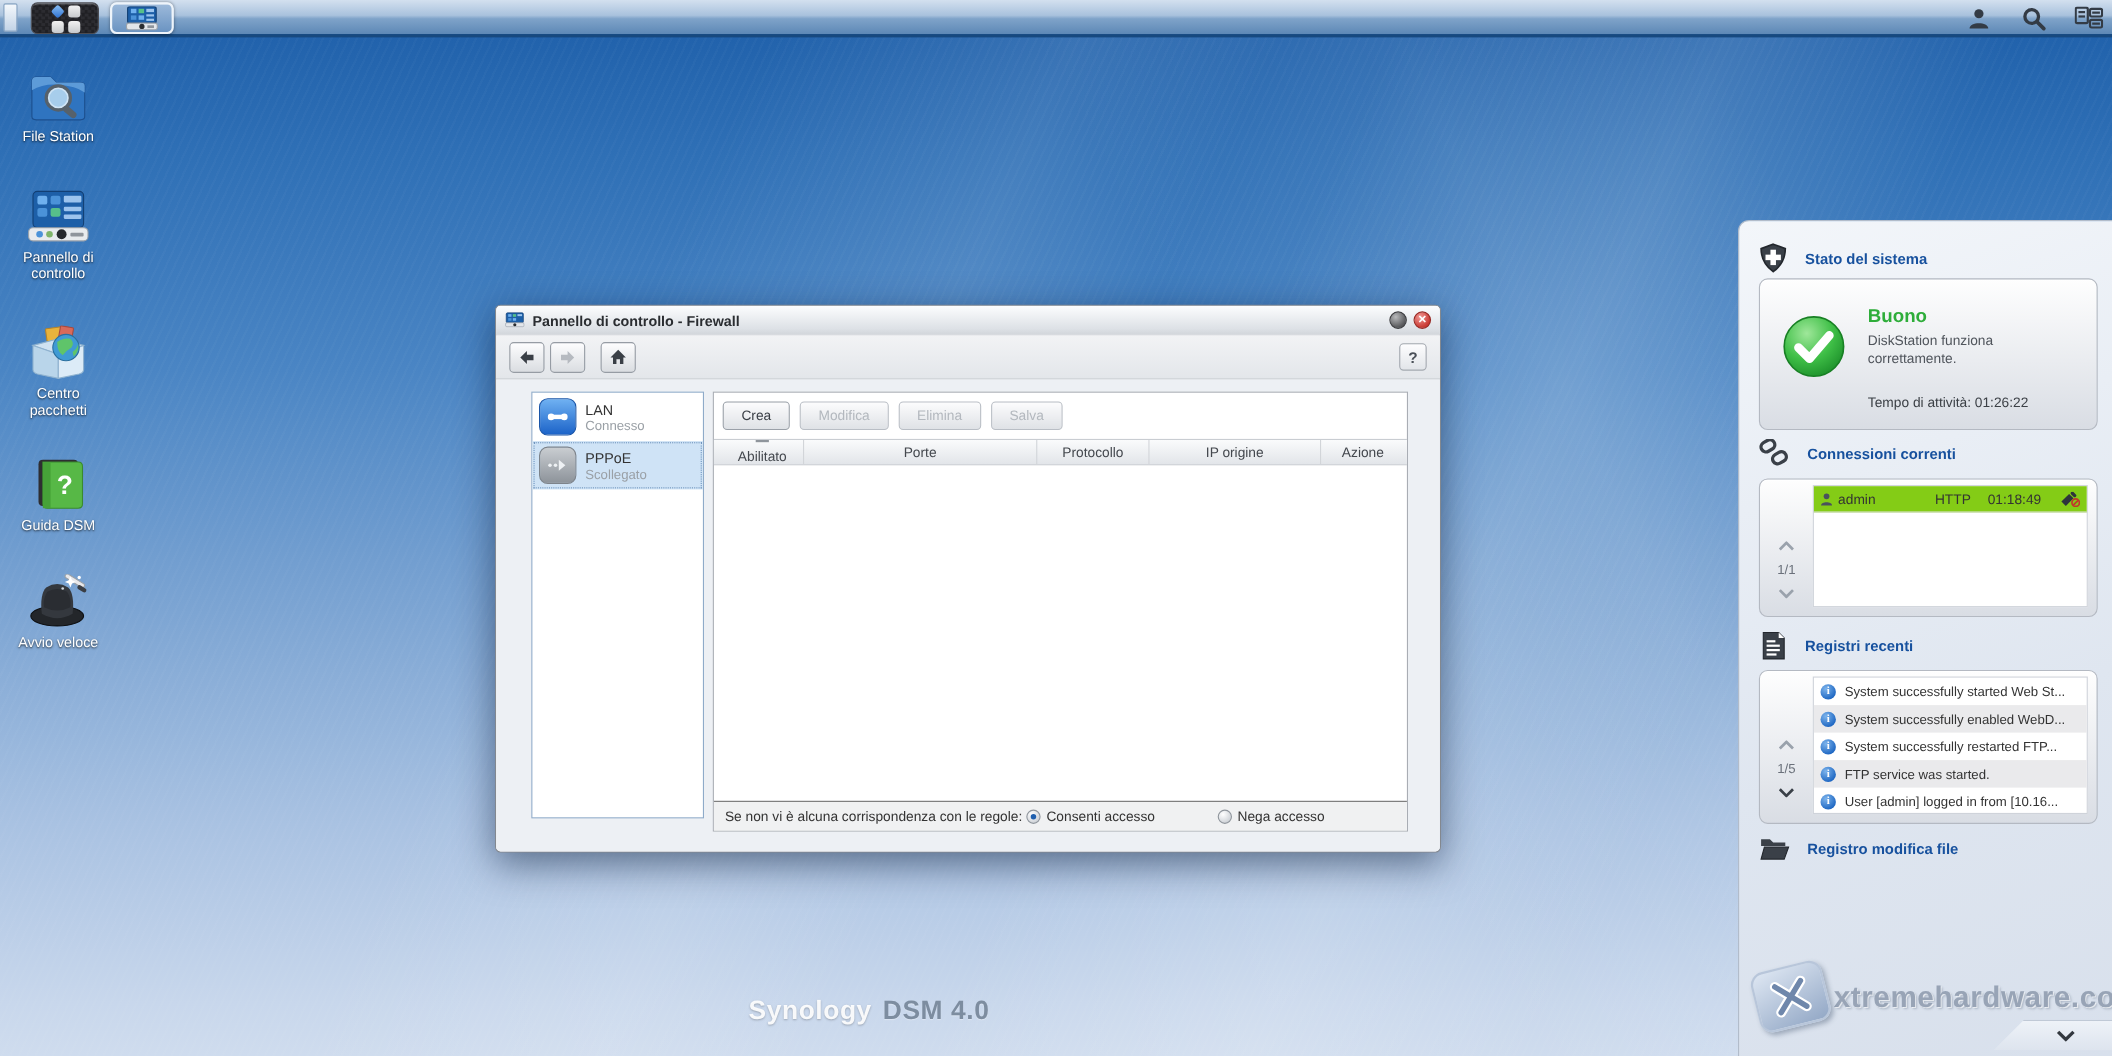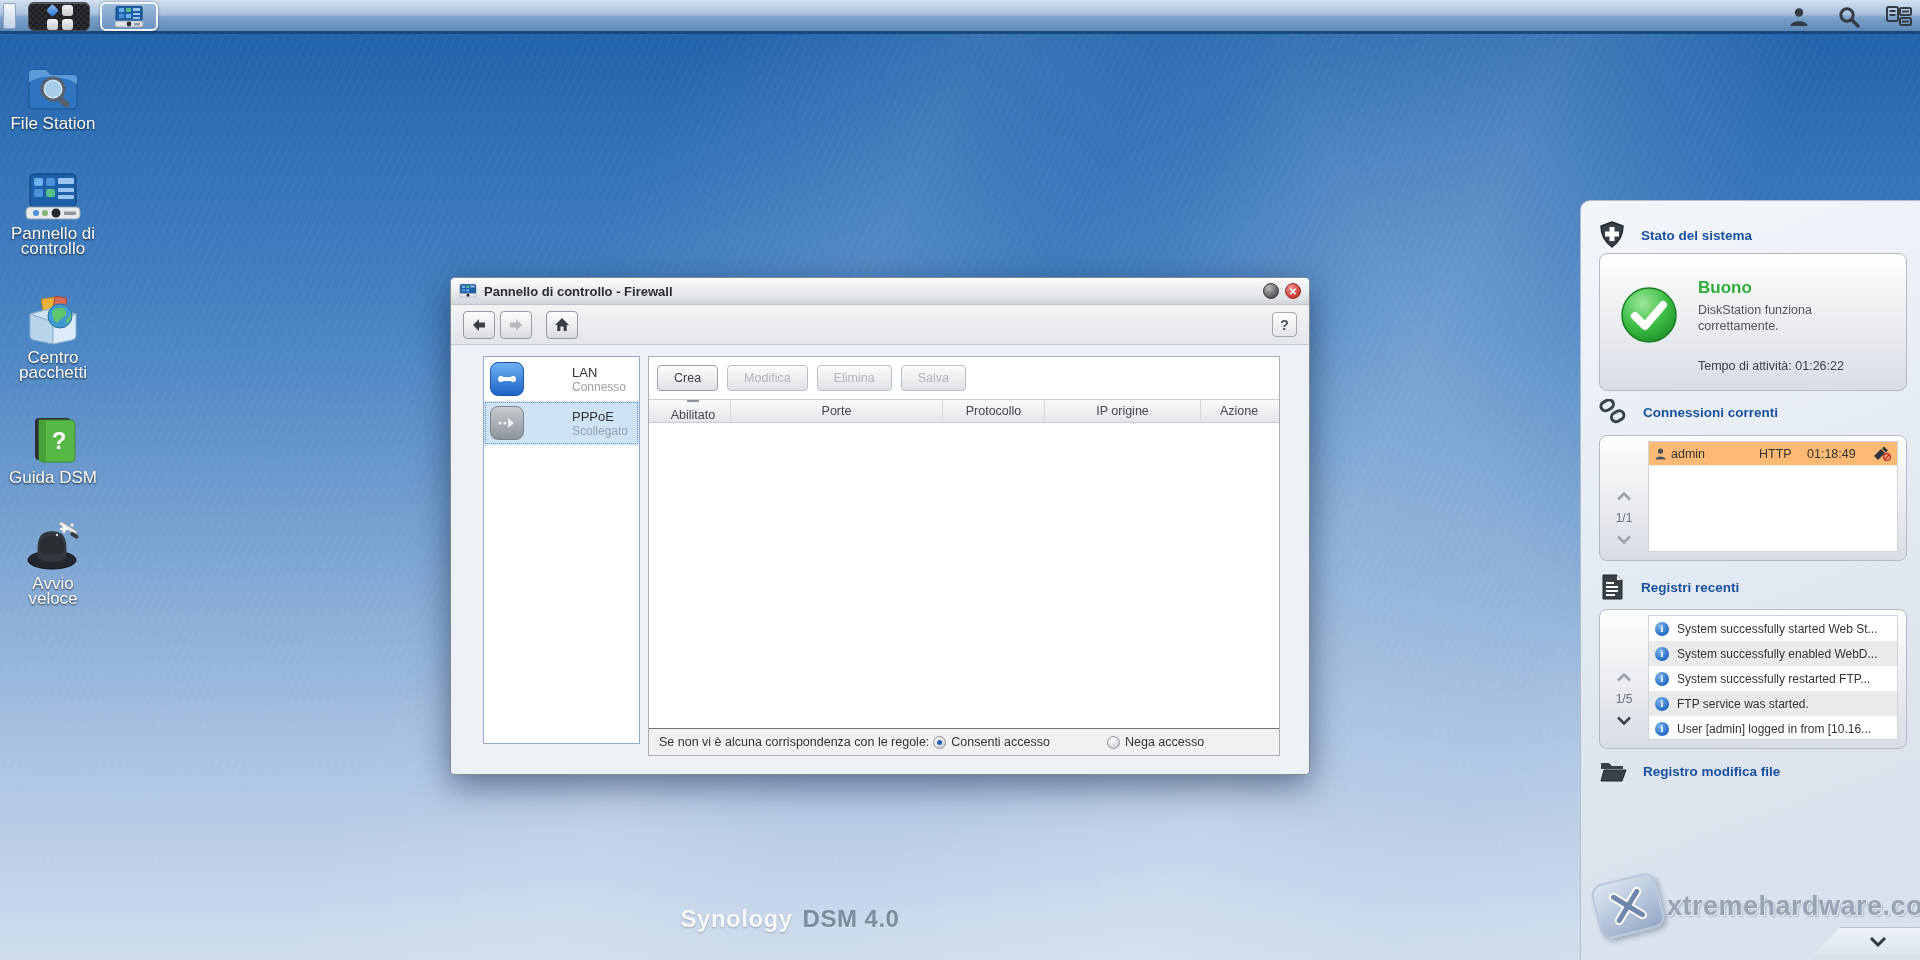--- a/index.html
+++ b/index.html
@@ -34,21 +34,21 @@
     background:linear-gradient(135deg,#8cc1f5,#2b6fd0); border-radius:2px; }
   .task-item { position:absolute; left:100px; top:2px; width:58px; height:29px; border-radius:6px;
     border:2px solid #eef4fa; background:linear-gradient(180deg,#9cb9da,#6b94c2);
     display:flex; align-items:center; justify-content:center; box-shadow:0 0 3px rgba(0,0,0,.4); }
   .tb-icons { position:absolute; right:8px; top:0; height:34px; display:flex; align-items:center; gap:24px; }
   .tb-ic { width:26px; height:24px; display:flex; align-items:center; justify-content:center; }
 
   
   .dicon { position:absolute; left:8px; width:90px; text-align:center; cursor:default; }
   .dicon .art { height:50px; display:flex; align-items:flex-end; justify-content:center; }
-  .dicon .lbl { margin-top:4px; color:#fff; font-size:17px; line-height:15px;
+  .dicon .lbl { margin-top:4px; color:#fff; font-size:13px; line-height:15px;
     text-shadow:0 1px 2px rgba(0,0,0,.8); }
 
   
   #branding { position:absolute; left:0; right:340px; top:905px; text-align:center;
     font-size:24px; letter-spacing:.5px; }
   #branding .syno { color:rgba(255,255,255,.92); font-weight:bold; text-shadow:0 1px 2px rgba(0,0,0,.25); }
   #branding .dsm  { color:#7d8da0; font-weight:bold; margin-left:10px; text-shadow:0 1px 1px rgba(255,255,255,.35); }
 
   
   #win { position:absolute; left:450px; top:277px; width:860px; height:498px;
@@ -69,21 +69,21 @@
   .nav-btn { width:32px; height:28px; border:1px solid #969ca4; border-radius:4px; margin-right:5px;
     background:linear-gradient(180deg,#fdfdfe,#dadde1); display:flex; align-items:center; justify-content:center; }
   .nav-btn.home { margin-left:9px; }
   .help-btn { margin-left:auto; width:25px; height:25px; border:1px solid #a4a9b0; border-radius:4px;
     background:linear-gradient(180deg,#fdfdfe,#e2e5e9); color:#4a5058; font-size:14px; font-weight:bold;
     display:flex; align-items:center; justify-content:center; }
   .win-content { position:absolute; left:0; top:67px; right:0; bottom:0; background:#edf0f4; border-radius:0 0 4px 4px; }
 
   .sidebar { position:absolute; left:32px; top:11px; width:157px; height:388px;
     background:#fff; border:1px solid #8fabc9; }
-  .side-item { height:44px; display:flex; align-items:center; padding:0 6px; position:relative;gap:40px; }
+  .side-item { height:44px; display:flex; align-items:center; padding:0 6px; position:relative; }
   .side-item .si-ic { width:34px; height:34px; border-radius:8px; flex:0 0 34px;
     display:flex; align-items:center; justify-content:center; }
   .side-item.lan .si-ic { background:linear-gradient(180deg,#6fb1f2,#1c63c8); border:1px solid #1a55a8; }
   .side-item.pppoe .si-ic { background:linear-gradient(180deg,#c9cdd1,#8d939a); border:1px solid #7d838a; }
   .side-item .si-txt { margin-left:8px; }
   .side-item .si-name { font-size:13px; color:#333; }
   .side-item .si-status { font-size:12px; color:#9aa0a6; }
   .side-item.selected { background:#cfe3f6; outline:1px dotted #6f94bd; outline-offset:-2px; }
 
   .mainpanel { position:absolute; left:197px; top:11px; width:632px; height:400px;
@@ -118,21 +118,21 @@
     background:linear-gradient(180deg,#fefefe,#d9dde4); box-shadow:inset 0 1px 0 #fff; }
   .pager { position:absolute; left:0; top:0; bottom:0; width:48px; display:flex; flex-direction:column;
     align-items:center; justify-content:center; gap:10px;margin-top:39px; }
   .pager .pg-num { font-size:12px; color:#6a707a; }
   .chev { stroke:#9aa2ac; stroke-width:2.5; fill:none; }
   .chev.dark { stroke:#3a4048; }
   .w-list { position:absolute; left:48px; top:5px; right:8px; bottom:8px; background:#fff;
     border:1px solid #cfd3da; }
 
   .conn-row { height:24px; display:flex; align-items:center; font-size:12.5px; color:#333;
-    padding:0 6px; background:#fdba74; border-bottom:1px solid #e4e4e6; }
+    padding:0 6px; background:#84cc16; border-bottom:1px solid #e4e4e6; }
   .conn-row .cu { margin-left:5px; width:88px; }
   .conn-row .cp { width:48px; }
   .conn-row .ct { flex:1; }
 
   .log-row { height:25px; display:flex; align-items:center; gap:8px; padding:0 6px;
     font-size:12px; color:#333; white-space:nowrap; overflow:hidden; }
   .log-row.alt { background:#eaeaec; }
   .info-ic { flex:0 0 14px; width:14px; height:14px; border-radius:50%;
     background:radial-gradient(circle at 35% 30%, #7db4ec, #1d66c2 75%);
     color:#fff; font-size:10px; font-weight:bold; font-family:"Liberation Serif", serif;

